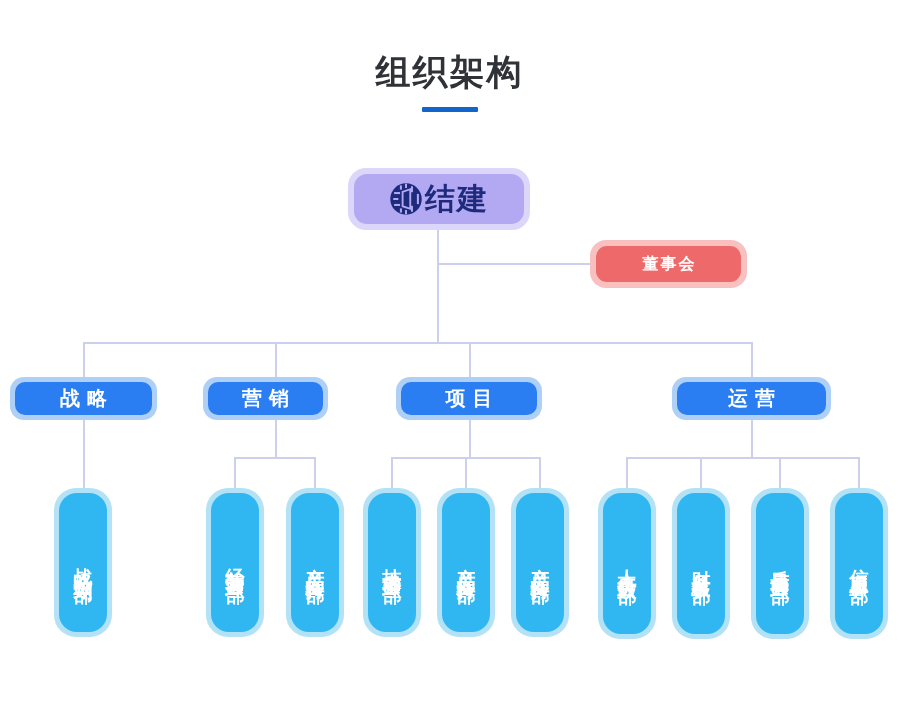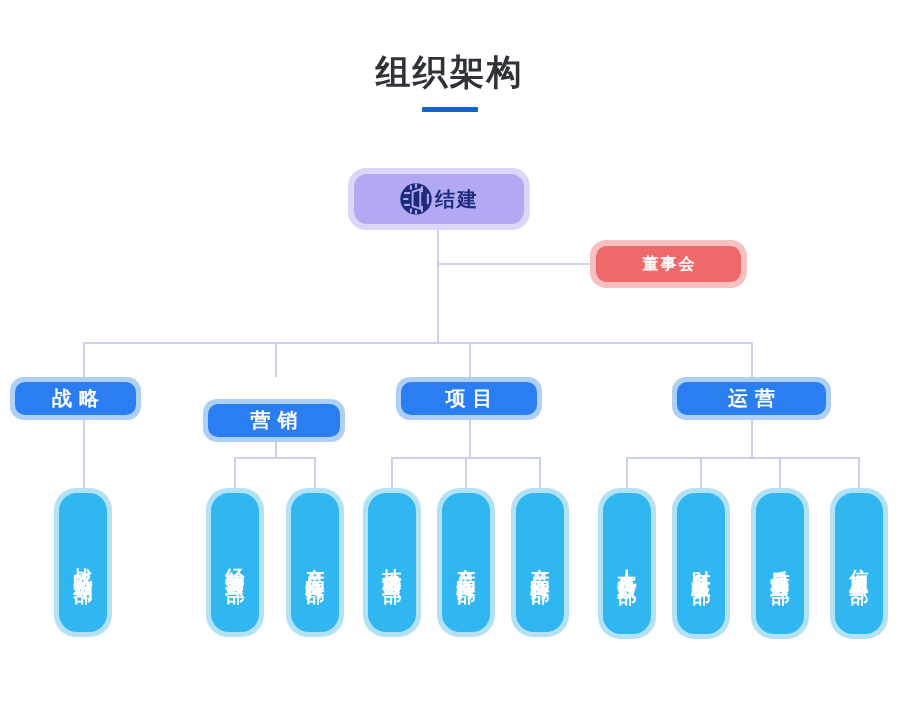--- a/index.html
+++ b/index.html
@@ -23,21 +23,21 @@
   
   .node{position:absolute;}
   .node .inner{
     position:absolute;display:flex;align-items:center;justify-content:center;
     color:var(--node_text,#fff);font-weight:bold;
   }
   
   .node.root{background:var(--purple_halo,#dcd7fa);border-radius:18px;}
   .node.root .inner{
     inset:6px;background:var(--purple_fill,#b2a9f2);border-radius:13px;
-    color:var(--navy,#1e2b7d);font-size:20px;letter-spacing:2px;gap:2px;
+    color:var(--navy,#1e2b7d);font-size:30px;letter-spacing:2px;gap:2px;
   }
   
   .node.board{background:var(--red_halo,#f9c0c0);border-radius:16px;}
   .node.board .inner{
     inset:6px;background:var(--red_fill,#ee6a6a);border-radius:11px;
     font-size:16px;letter-spacing:2px;padding-left:2px;
   }
   
   .node.division{background:var(--blue_halo,#aed0f7);border-radius:14px;}
   .node.division .inner{
@@ -110,24 +110,24 @@
         </svg>
       </span>
       <span>结建</span>
     </div>
   </div>
 
   <div class="node board" style="left:590px;top:240px;width:157px;height:48px">
     <div class="inner">董事会</div>
   </div>
 
-  <div class="node division" style="left:10px;top:377px;width:131px;height:43px">
+  <div class="node division" style="left:10px;top:377px;width:147px;height:43px">
     <div class="inner">战略</div>
   </div>
-  <div class="node division" style="left:203px;top:399px;width:142px;height:43px">
+  <div class="node division" style="left:203px;top:377px;width:125px;height:43px">
     <div class="inner">营销</div>
   </div>
   <div class="node division" style="left:672px;top:377px;width:159px;height:43px">
     <div class="inner">运营</div>
   </div>
   <div class="node division" style="left:396px;top:377px;width:146px;height:43px">
     <div class="inner">项目</div>
   </div>
 
   <div class="node dept" style="left:54px;top:488px;width:58px;height:149px">

